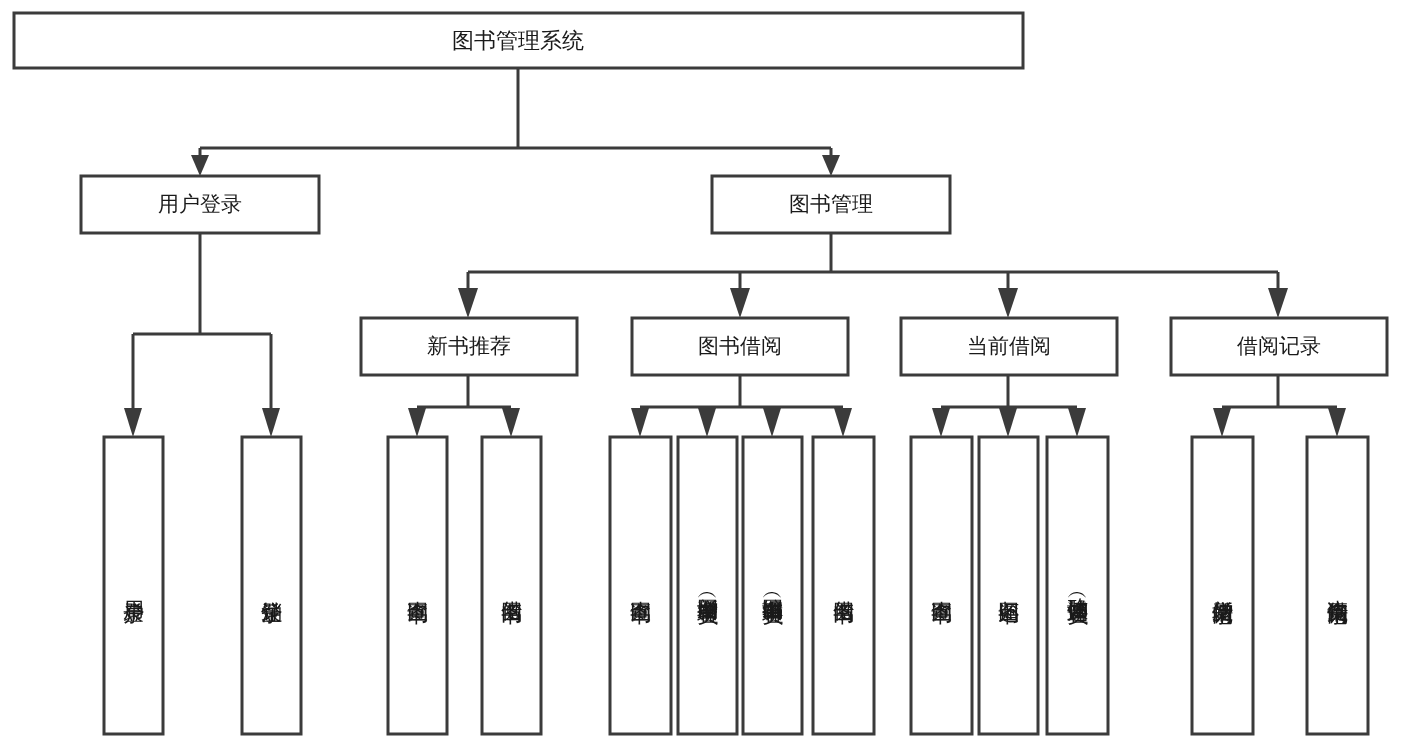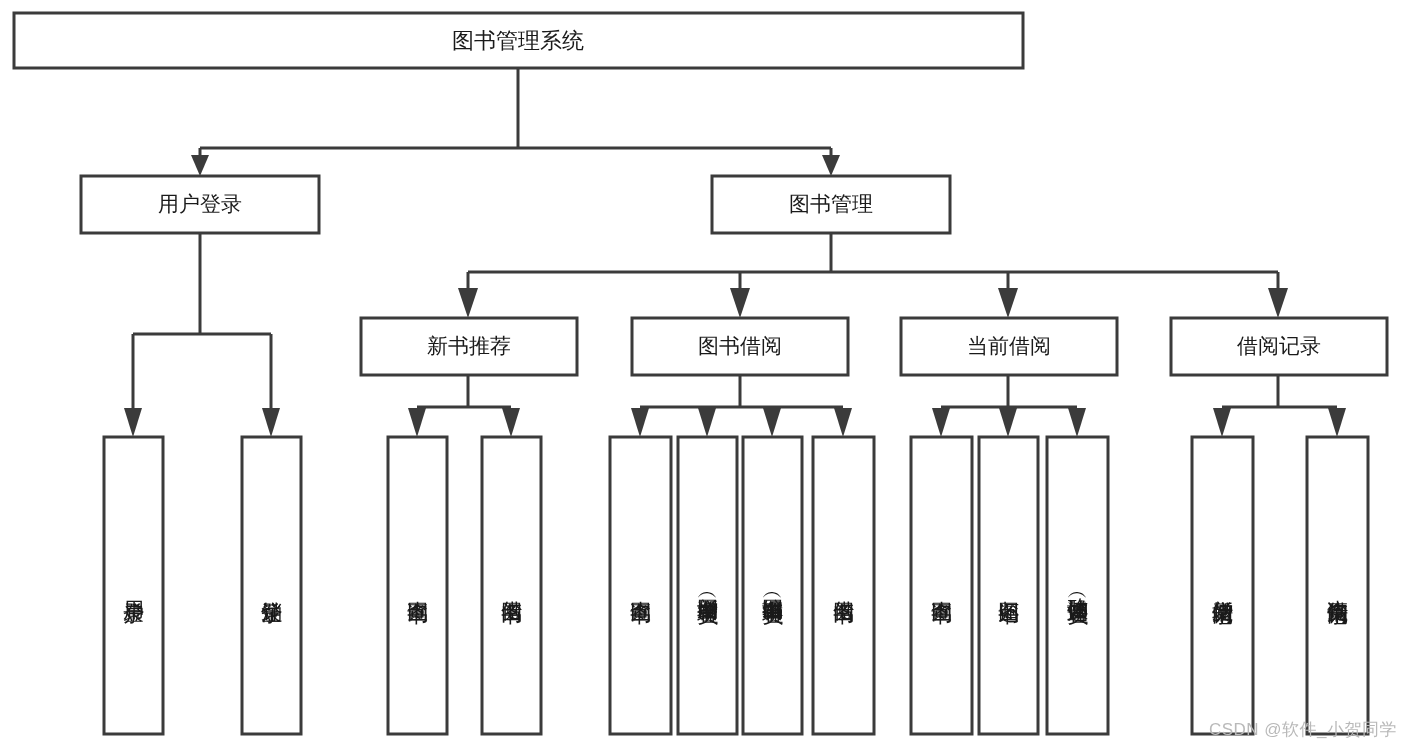--- a/index.html
+++ b/index.html
@@ -201,15 +201,14 @@
   <div class="vlabel" style="left:743px; top:437px; width:59px; height:297px;">编辑图书（管理员）</div>
   <div class="vlabel" style="left:813px; top:437px; width:61px; height:297px;">借阅图书</div>
 
   <div class="vlabel" style="left:911px; top:437px; width:61px; height:297px;">查询图书</div>
   <div class="vlabel" style="left:979px; top:437px; width:59px; height:297px;">归还图书</div>
   <div class="vlabel" style="left:1047px; top:437px; width:61px; height:297px;">确认归还（管理员）</div>
 
   <div class="vlabel" style="left:1192px; top:437px; width:61px; height:297px;">新增借阅记录</div>
   <div class="vlabel" style="left:1307px; top:437px; width:61px; height:297px;">查询借阅记录</div>
 
-  <div class="watermark">CSDN @软件_小贺同学</div>
 
 </div>
 
 </body></html>

